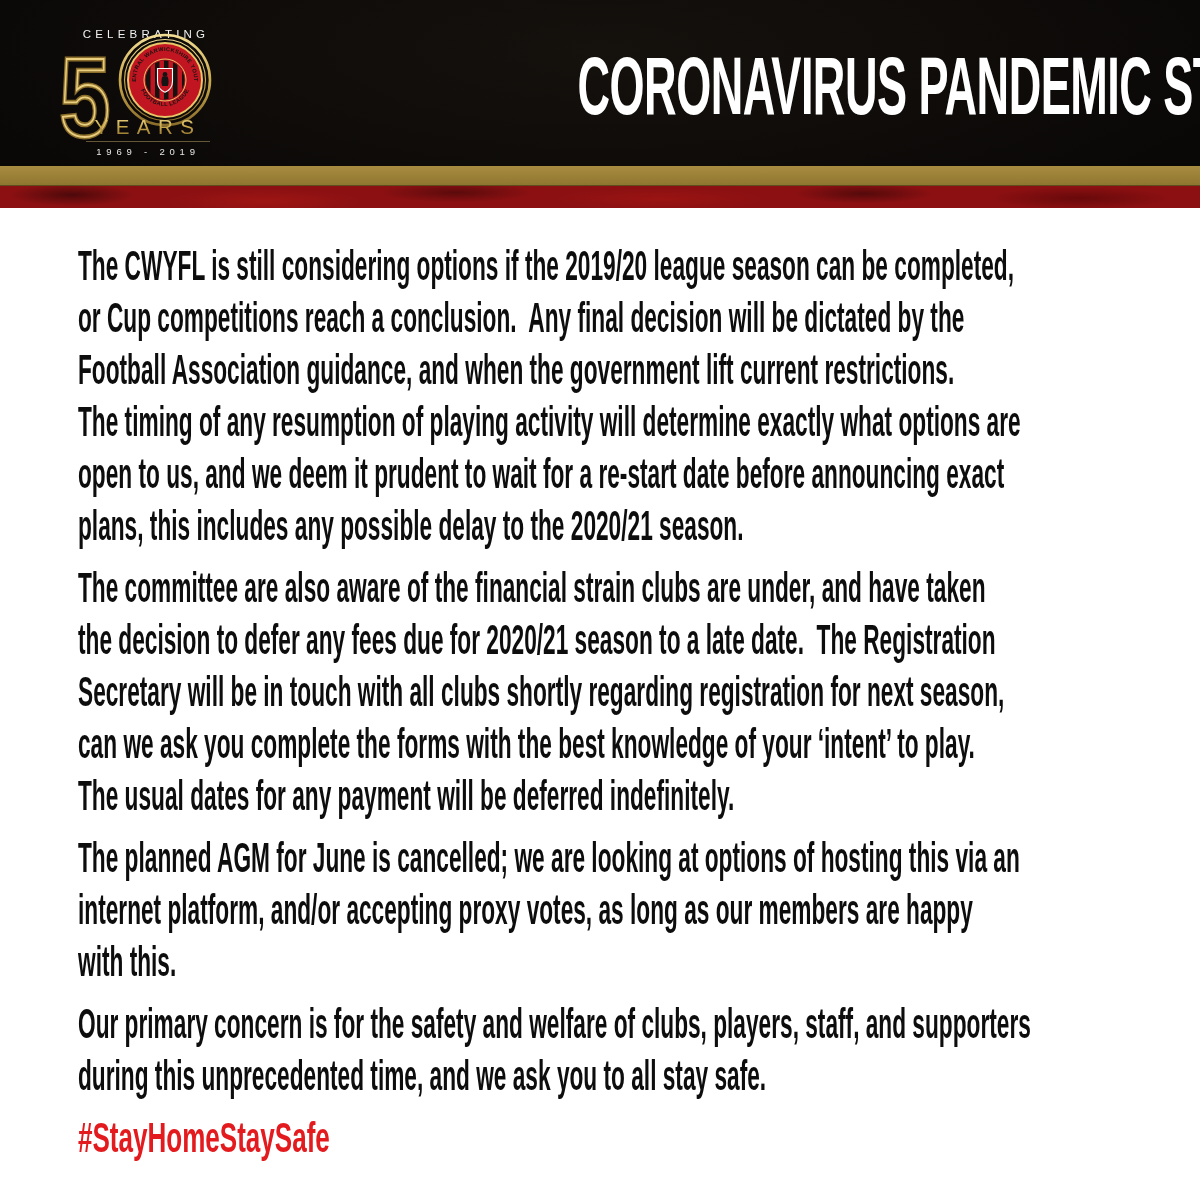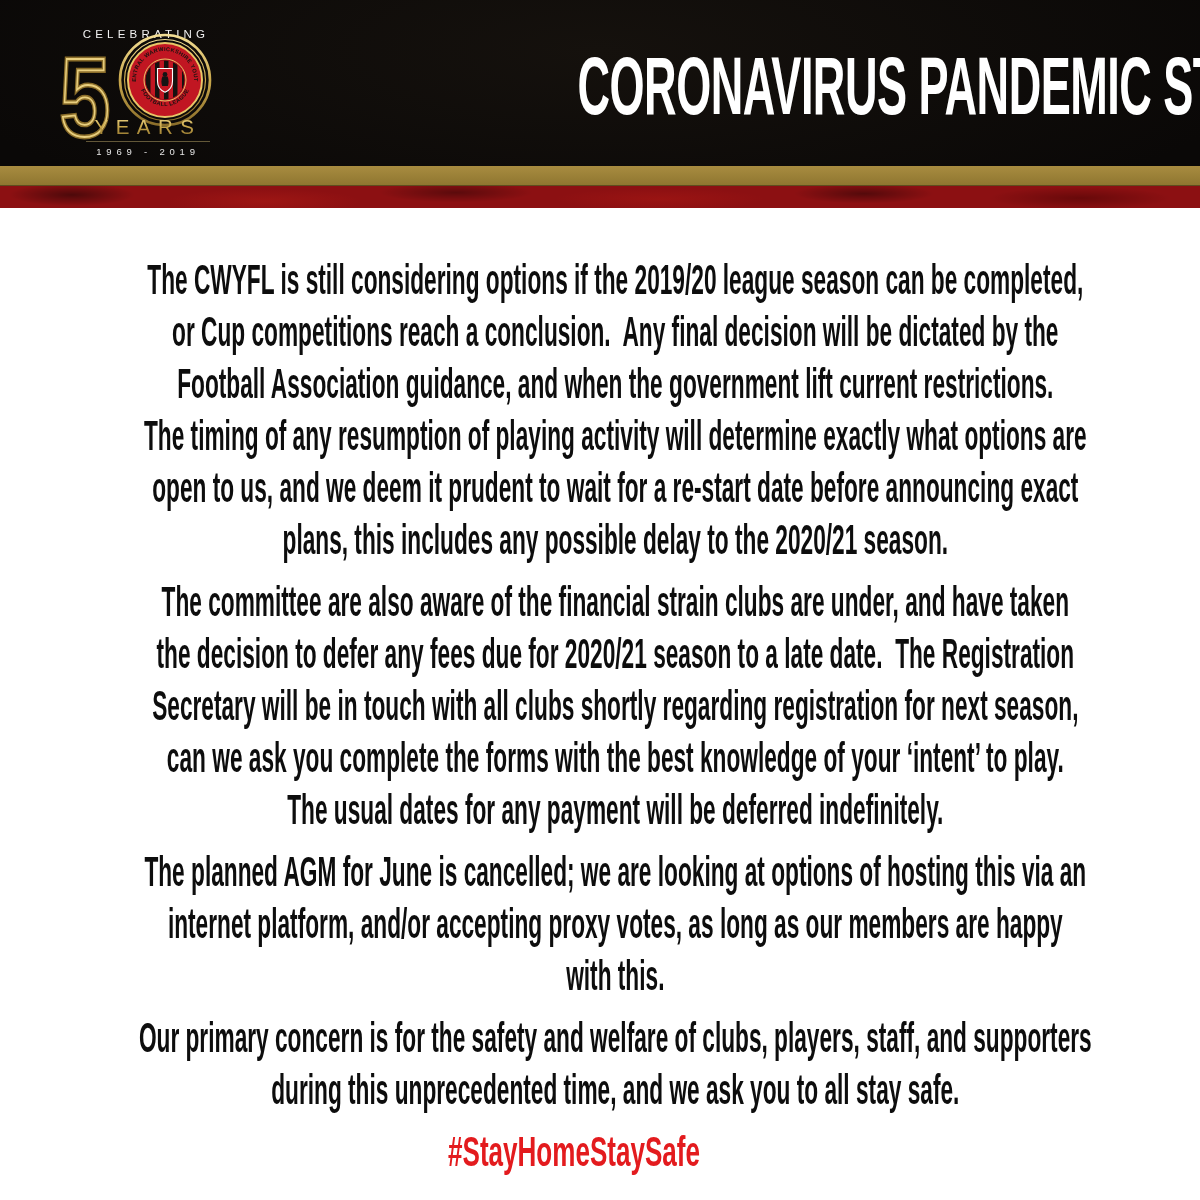--- a/index.html
+++ b/index.html
@@ -35,21 +35,21 @@
     height:22px;background-color:#8c1012;
     background-image:
       radial-gradient(ellipse 90px 16px at 6% 40%, rgba(0,0,0,.45), transparent 70%),
       radial-gradient(ellipse 140px 18px at 22% 70%, rgba(210,40,25,.25), transparent 70%),
       radial-gradient(ellipse 110px 14px at 38% 30%, rgba(0,0,0,.35), transparent 70%),
       radial-gradient(ellipse 150px 16px at 55% 60%, rgba(190,30,20,.28), transparent 70%),
       radial-gradient(ellipse 100px 14px at 72% 35%, rgba(0,0,0,.4), transparent 70%),
       radial-gradient(ellipse 130px 16px at 90% 55%, rgba(60,0,0,.45), transparent 70%);
   }
   
-  .body{padding:46px 40px 0 78px;color:#0d0d0d;text-align:center;}
+  .body{padding:32px 40px 0 78px;color:#0d0d0d;}
   .para{
     font-size:42px;font-weight:700;line-height:52px;
     transform:scaleX(0.54);transform-origin:0 0;
     width:1990px;margin:0 0 10px 0;
   }
   .line{white-space:pre;}
   .hashtag{
     color:#e31b1e;font-size:42px;font-weight:700;line-height:52px;
     transform:scaleX(0.62);transform-origin:0 0;
     white-space:pre;width:1600px;margin-top:10px;

